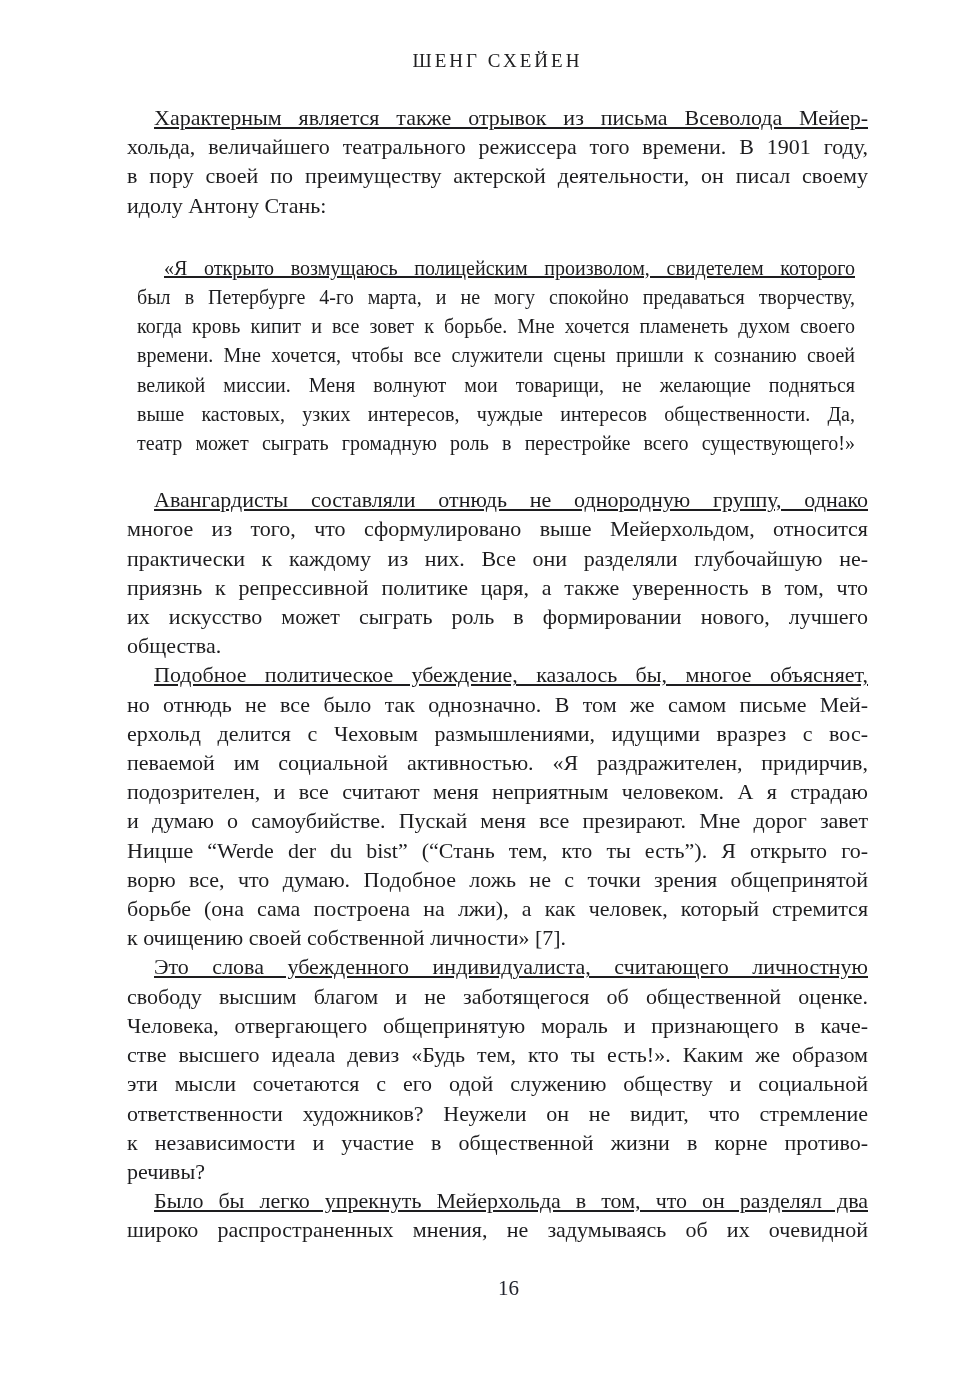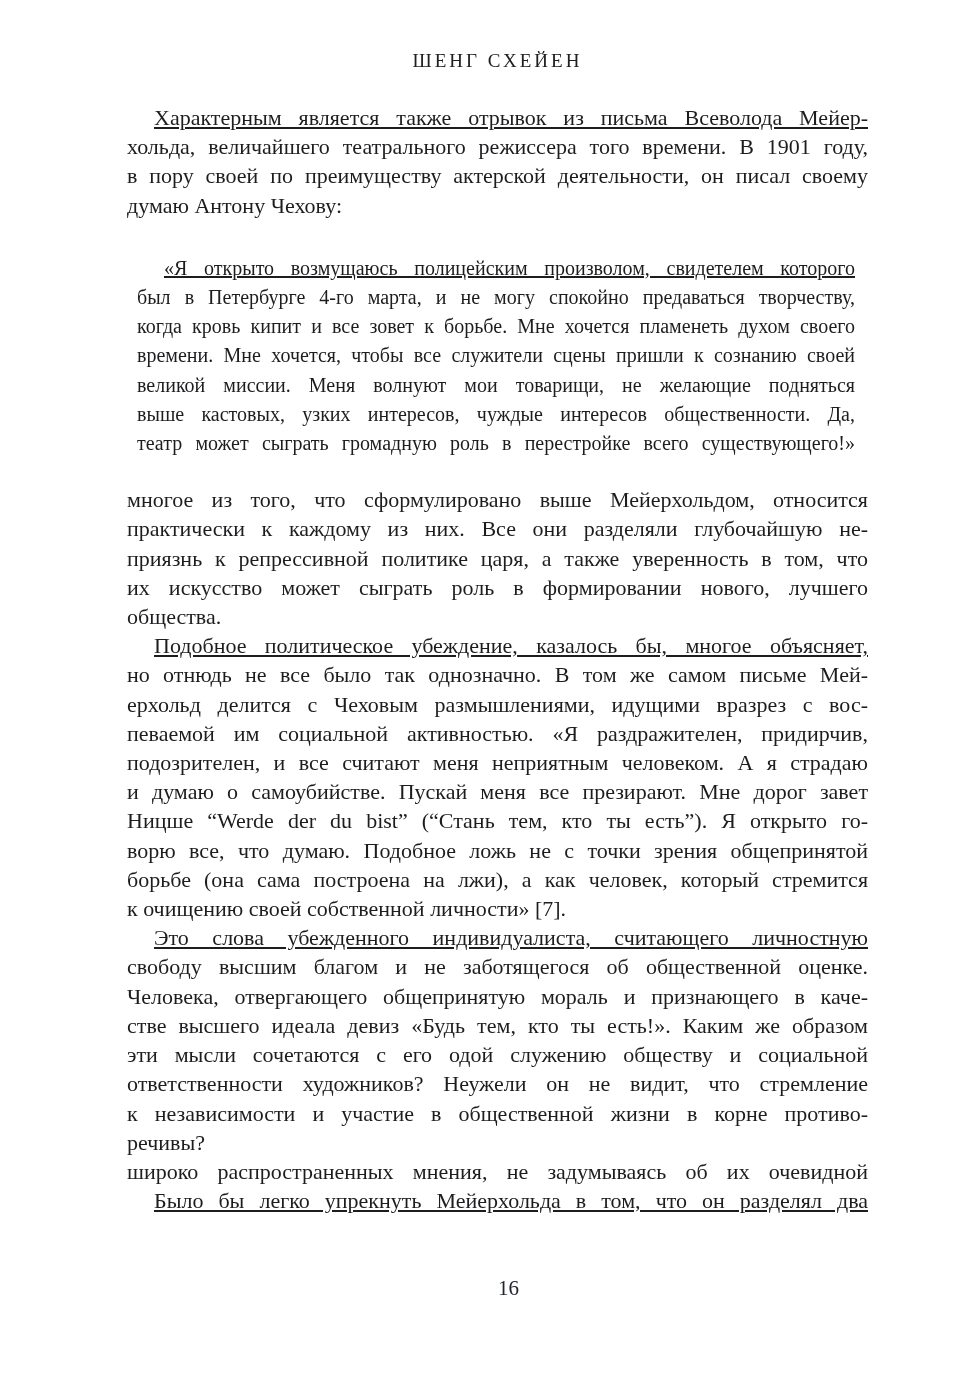--- a/index.html
+++ b/index.html
@@ -57,32 +57,33 @@
 <body>
 
 <div class="page">
   <div class="running-header">ШЕНГ СХЕЙЕН</div>
 
   <div class="text-block">
       <div class="block paragraph">
         <div class="line first">Характерным является также отрывок из письма Всеволода Мейер-</div>
         <div class="line">хольда, величайшего театрального режиссера того времени. В 1901 году,</div>
         <div class="line">в пору своей по преимуществу актерской деятельности, он писал своему</div>
-        <div class="line last">думаю Антону Чехову:</div>
+        <div class="line last">идолу Антону Стань:</div>
       </div>
       <div class="block quote flush">
         <div class="line first">«Я открыто возмущаюсь полицейским произволом, свидетелем которого</div>
         <div class="line">был в Петербурге 4-го марта, и не могу спокойно предаваться творчеству,</div>
         <div class="line">когда кровь кипит и все зовет к борьбе. Мне хочется пламенеть духом своего</div>
         <div class="line">времени. Мне хочется, чтобы все служители сцены пришли к сознанию своей</div>
         <div class="line">великой миссии. Меня волнуют мои товарищи, не желающие подняться</div>
         <div class="line">выше кастовых, узких интересов, чуждые интересов общественности. Да,</div>
         <div class="line last">театр может сыграть громадную роль в перестройке всего существующего!»</div>
       </div>
       <div class="block paragraph">
+        <div class="line first">Авангардисты составляли отнюдь не однородную группу, однако</div>
         <div class="line">многое из того, что сформулировано выше Мейерхольдом, относится</div>
         <div class="line">практически к каждому из них. Все они разделяли глубочайшую не-</div>
         <div class="line">приязнь к репрессивной политике царя, а также уверенность в том, что</div>
         <div class="line">их искусство может сыграть роль в формировании нового, лучшего</div>
         <div class="line last">общества.</div>
       </div>
       <div class="block paragraph">
         <div class="line first">Подобное политическое убеждение, казалось бы, многое объясняет,</div>
         <div class="line">но отнюдь не все было так однозначно. В том же самом письме Мей-</div>
         <div class="line">ерхольд делится с Чеховым размышлениями, идущими вразрез с вос-</div>
@@ -98,19 +99,19 @@
         <div class="line first">Это слова убежденного индивидуалиста, считающего личностную</div>
         <div class="line">свободу высшим благом и не заботящегося об общественной оценке.</div>
         <div class="line">Человека, отвергающего общепринятую мораль и признающего в каче-</div>
         <div class="line">стве высшего идеала девиз «Будь тем, кто ты есть!». Каким же образом</div>
         <div class="line">эти мысли сочетаются с его одой служению обществу и социальной</div>
         <div class="line">ответственности художников? Неужели он не видит, что стремление</div>
         <div class="line">к независимости и участие в общественной жизни в корне противо-</div>
         <div class="line last">речивы?</div>
       </div>
       <div class="block paragraph flush">
+        <div class="line first">Было бы легко упрекнуть Мейерхольда в том, что он разделял два</div>
         <div class="line last">широко распространенных мнения, не задумываясь об их очевидной</div>
-        <div class="line first">Было бы легко упрекнуть Мейерхольда в том, что он разделял два</div>
       </div>
     </div>
 
   <div class="page-number">16</div>
 </div>
 
 </body></html>

